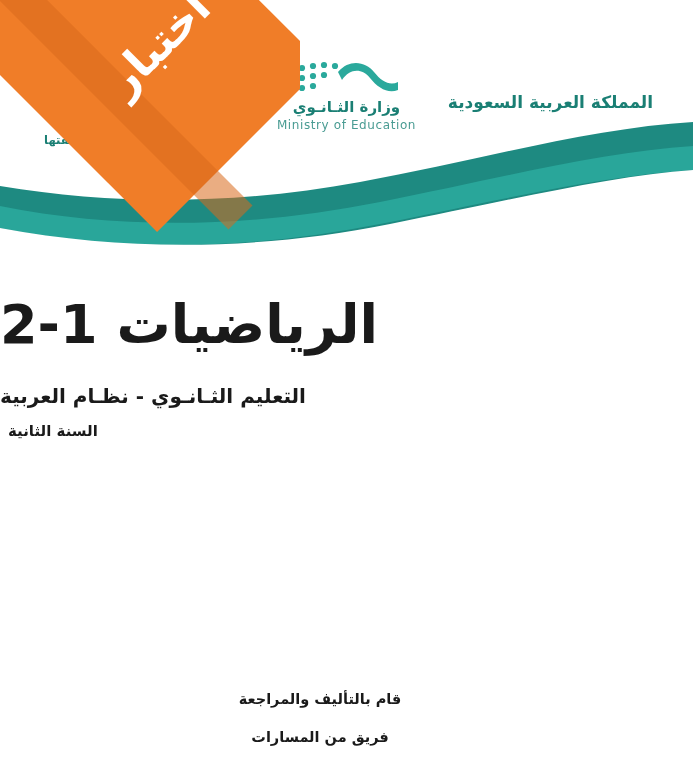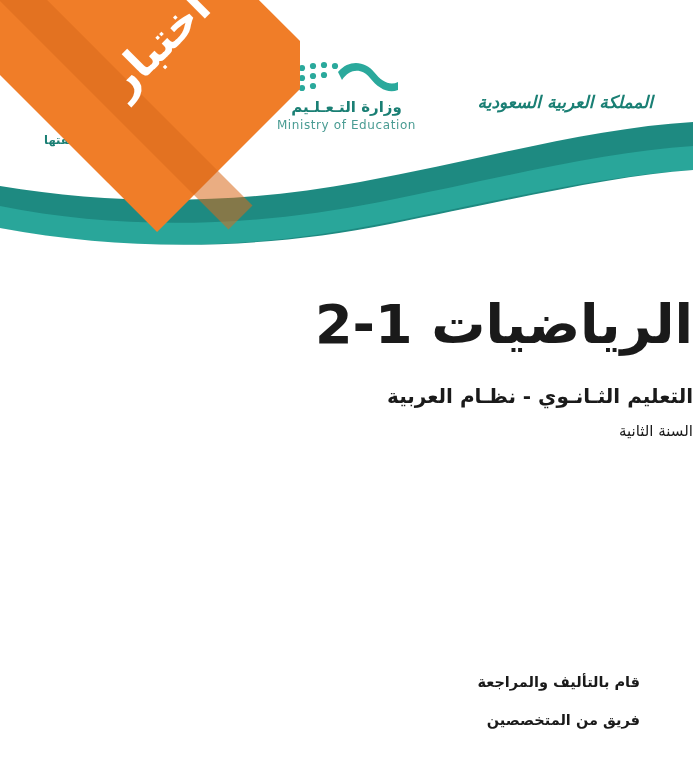--- a/index.html
+++ b/index.html
@@ -42,21 +42,20 @@
   }
   .kingdom {
     position: absolute;
     right: 40px;
     top: 32px;
     font-size: 17px;
     font-weight: bold;
     color: #1a7f74;
     letter-spacing: 0px;
     white-space: nowrap;
-    font-style: italic;
   }
   .moe-logo {
     position: absolute;
     left: 50%;
     transform: translateX(-50%);
     top: 0px;
     width: 150px;
     text-align: center;
   }
   .moe-dots {
@@ -139,50 +138,51 @@
     transform-origin: 50% 50%;
     white-space: nowrap;
   }
 
   
   .title-block {
     position: absolute;
     top: 295px;
     left: 0;
     width: 693px;
-    text-align: right;
+    text-align: left;
   }
   .book-title {
     font-size: 54px;
     font-weight: bold;
     color: #1a1a1a;
     line-height: 1.1;
     letter-spacing: 0px;
   }
   .stage {
     margin-top: 30px;
     font-size: 20px;
     font-weight: bold;
     color: #1a1a1a;
     letter-spacing: 1px;
   }
   .year {
     margin-top: 14px;
     font-size: 15px;
-    font-weight: normal;
-    color: #1a1a1a;
+    font-weight: bold;
+    color: #1a1a1a;
+    padding-left: 8px;
   }
 
   
   .footer {
     position: absolute;
-    bottom: 35px;
+    bottom: 18px;
     left: 0;
     width: 640px;
-    text-align: right;
+    text-align: center;
   }
   .footer-line1 {
     font-size: 14.5px;
     font-weight: bold;
     color: #1a1a1a;
     margin-bottom: 22px;
   }
   .footer-line2 {
     font-size: 14.5px;
     font-weight: bold;
@@ -215,21 +215,21 @@
           <circle cx="43" cy="6" r="3.1"></circle>
           <circle cx="10" cy="18" r="3.1"></circle>
           <circle cx="21" cy="16" r="3.1"></circle>
           <circle cx="32" cy="15" r="3.1"></circle>
           <circle cx="10" cy="28" r="3.1"></circle>
           <circle cx="21" cy="26" r="3.1"></circle>
         </g>
         <path d="M46,12 C58,-2 74,2 82,12 C90,22 98,26 106,22 L106,30
                  C96,34 86,28 78,18 C70,8 58,8 50,20 Z" fill="#2aa99c"></path>
       </svg>
-      <div class="moe-ar">وزارة التـعـلـيم</div>
+      <div class="moe-ar">وزارة الثـانـوي</div>
       <div class="moe-en">Ministry of Education</div>
     </div>
 
     <div class="approval">
       <div>قـــررت وزارة الـتـعـلـيـم تـدريس</div>
       <div>هـذا الكتاب وطبعه على نفقتها</div>
     </div>
   </div>
 
   <div class="ribbon-wrap">
@@ -239,16 +239,16 @@
   </div>
 
   <div class="title-block">
     <div class="book-title">الرياضيات 1-2</div>
     <div class="stage">التعليم الثـانـوي - نظـام العربية</div>
     <div class="year">السنة الثانية</div>
   </div>
 
   <div class="footer">
     <div class="footer-line1">قام بالتأليف والمراجعة</div>
-    <div class="footer-line2">فريق من المتخصصين</div>
+    <div class="footer-line2">فريق من المسارات</div>
   </div>
 
 </div>
 
 </body></html>

